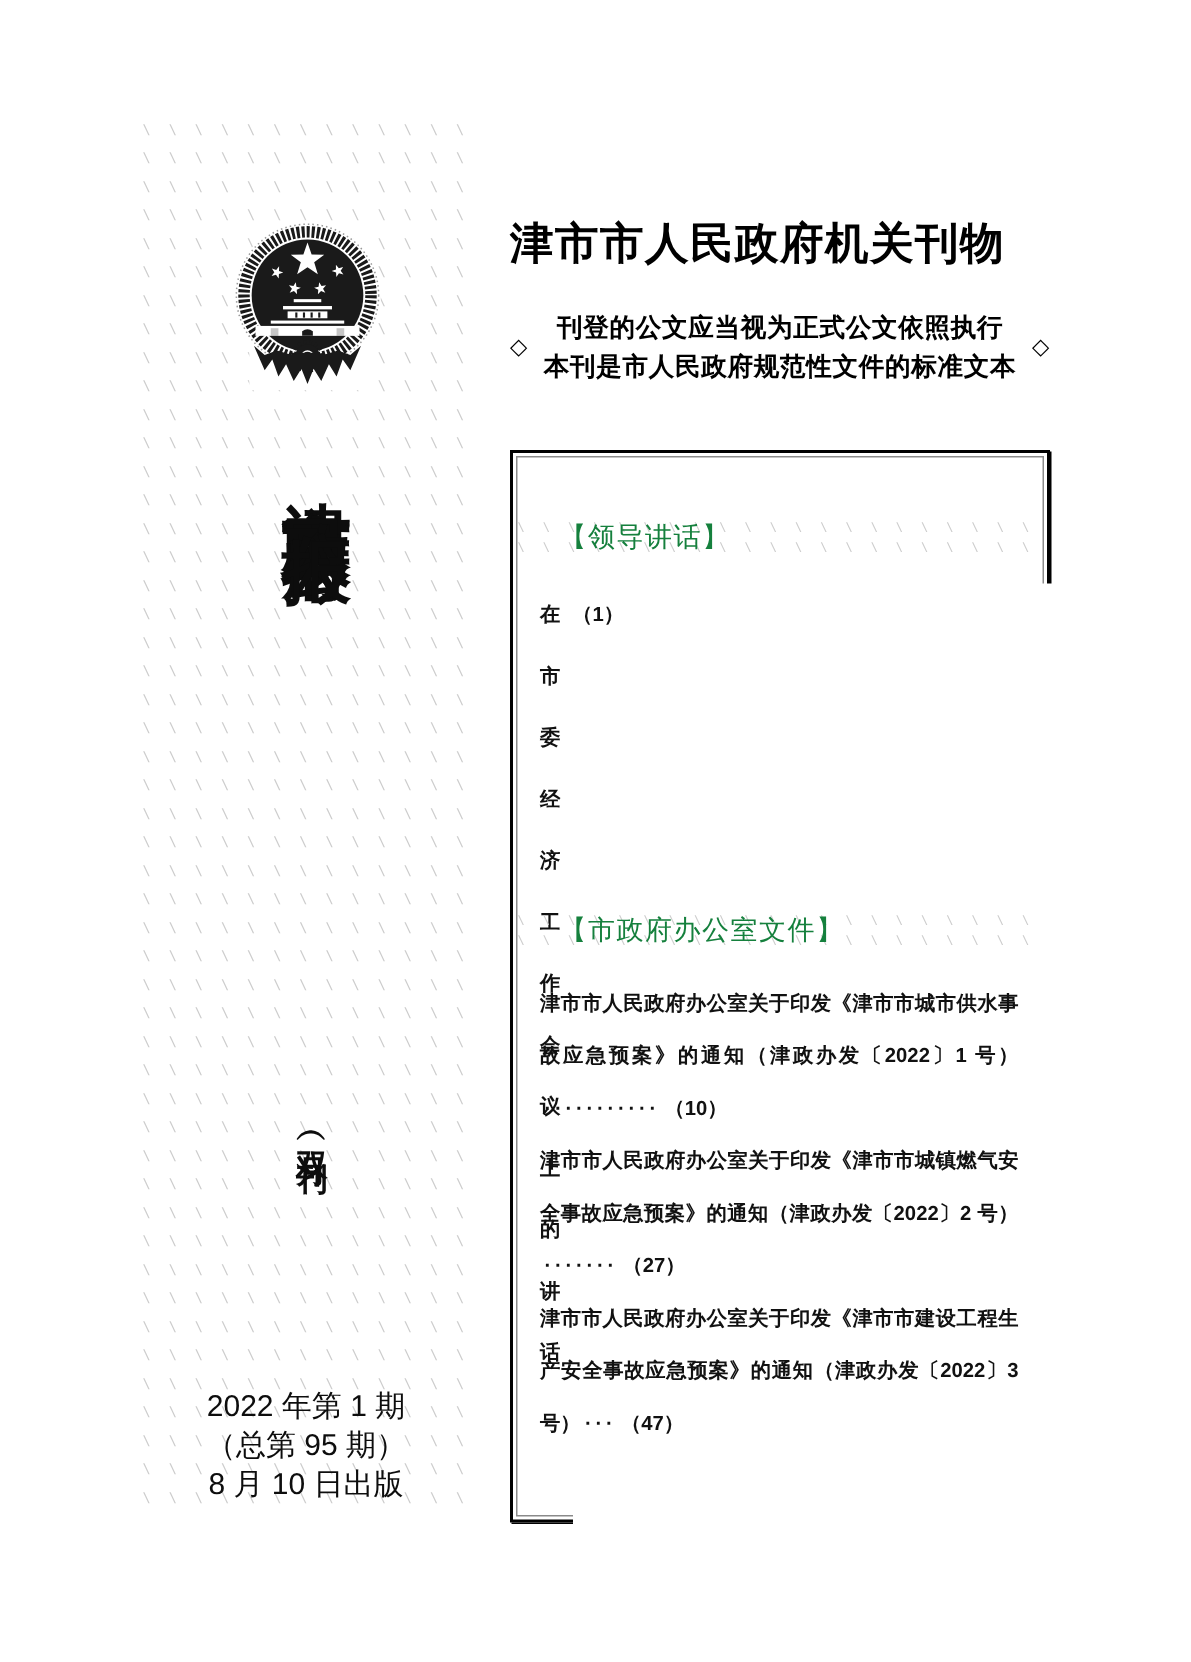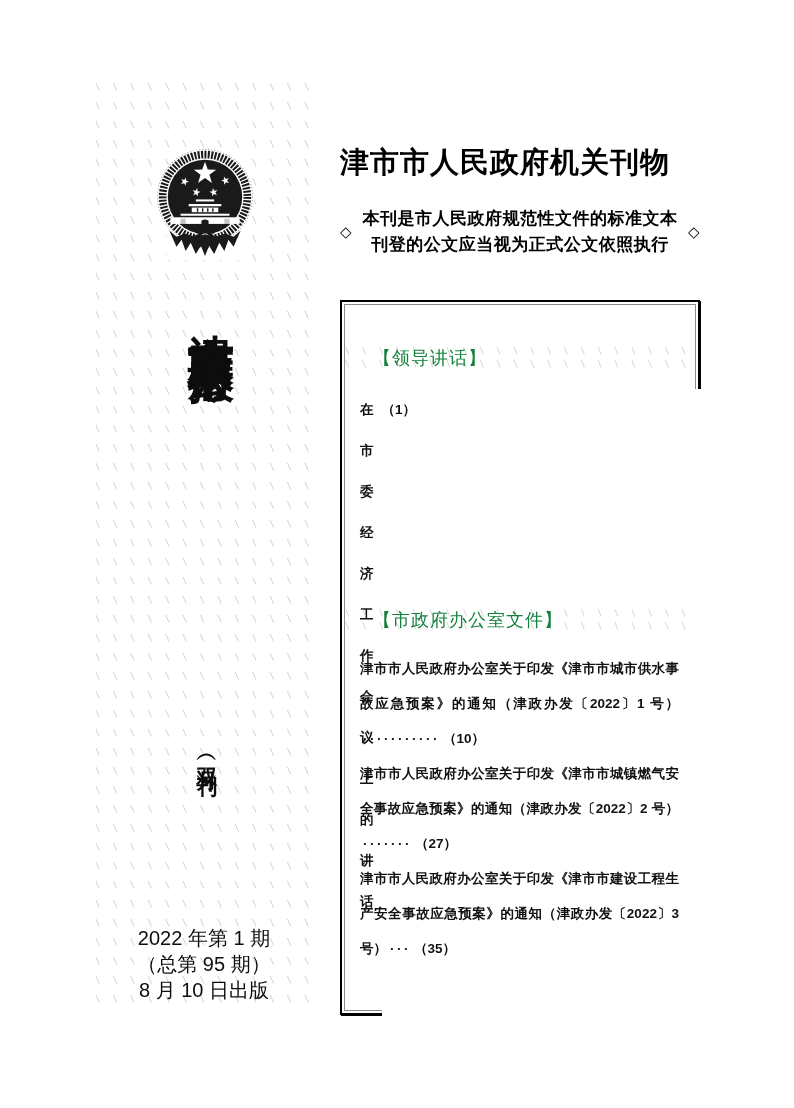--- a/index.html
+++ b/index.html
@@ -146,22 +146,22 @@
 
   <div class="issue-block">
     <div>2022 年第 1 期</div>
     <div>（总第 95 期）</div>
     <div>8 月 10 日出版</div>
   </div>
 
   <div class="masthead-title">津市市人民政府机关刊物</div>
   <div class="tagline">
     <span class="diamond left">◇</span>
+    <div>刊登的公文应当视为正式公文依照执行</div>
     <div>本刊是市人民政府规范性文件的标准文本</div>
-    <div>刊登的公文应当视为正式公文依照执行</div>
     <span class="diamond right">◇</span>
   </div>
 
   <div class="toc-box">
     <div class="toc-inner">
 
       <div class="toc-band band-1">
         <div class="texture band-fill">\\\\\\\\\\\\\\\\\\\\\
 \\\\\\\\\\\\\\\\\\\\\</div>
         <span class="header">【领导讲话】</span>
@@ -177,19 +177,19 @@
 
       <div class="toc-band band-2">
         <div class="texture band-fill">\\\\\\\\\\\\\\\\\\\\\
 \\\\\\\\\\\\\\\\\\\\\</div>
         <span class="header">【市政府办公室文件】</span>
       </div>
 
       <div class="toc-entries-2">
         <div class="toc-entry"><span class="title">津市市人民政府办公室关于印发《津市市城市供水事故应急预案》的通知（津政办发〔2022〕1 号）</span><span class="dots">···········</span><span class="page">（10）</span></div>
         <div class="toc-entry"><span class="title">津市市人民政府办公室关于印发《津市市城镇燃气安全事故应急预案》的通知（津政办发〔2022〕2 号）</span><span class="dots">·······</span><span class="page">（27）</span></div>
-        <div class="toc-entry"><span class="title">津市市人民政府办公室关于印发《津市市建设工程生产安全事故应急预案》的通知（津政办发〔2022〕3 号）</span><span class="dots">···</span><span class="page">（35）</span></div>
+        <div class="toc-entry"><span class="title">津市市人民政府办公室关于印发《津市市建设工程生产安全事故应急预案》的通知（津政办发〔2022〕3 号）</span><span class="dots">···</span><span class="page">（47）</span></div>
       </div>
 
     </div>
   </div>
 
 </div>
 
 </body></html>

